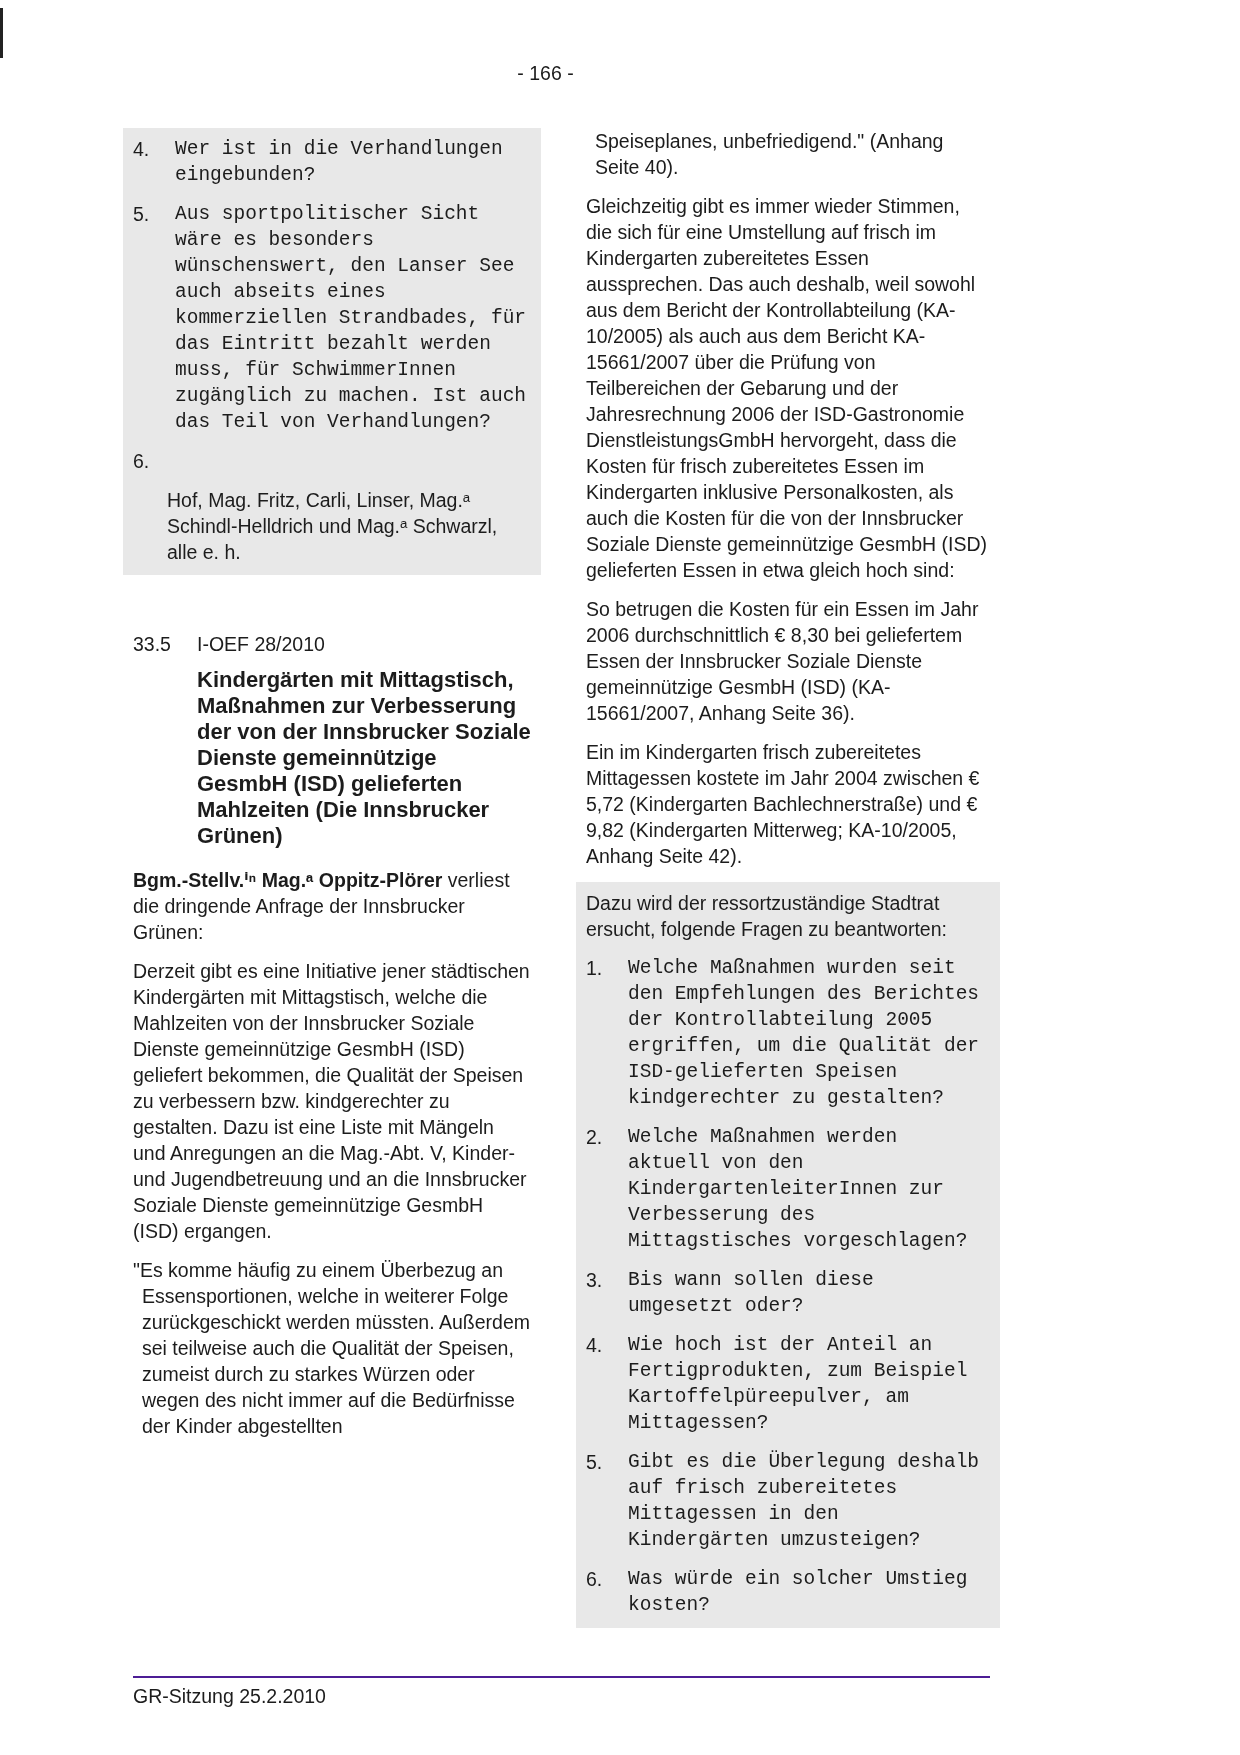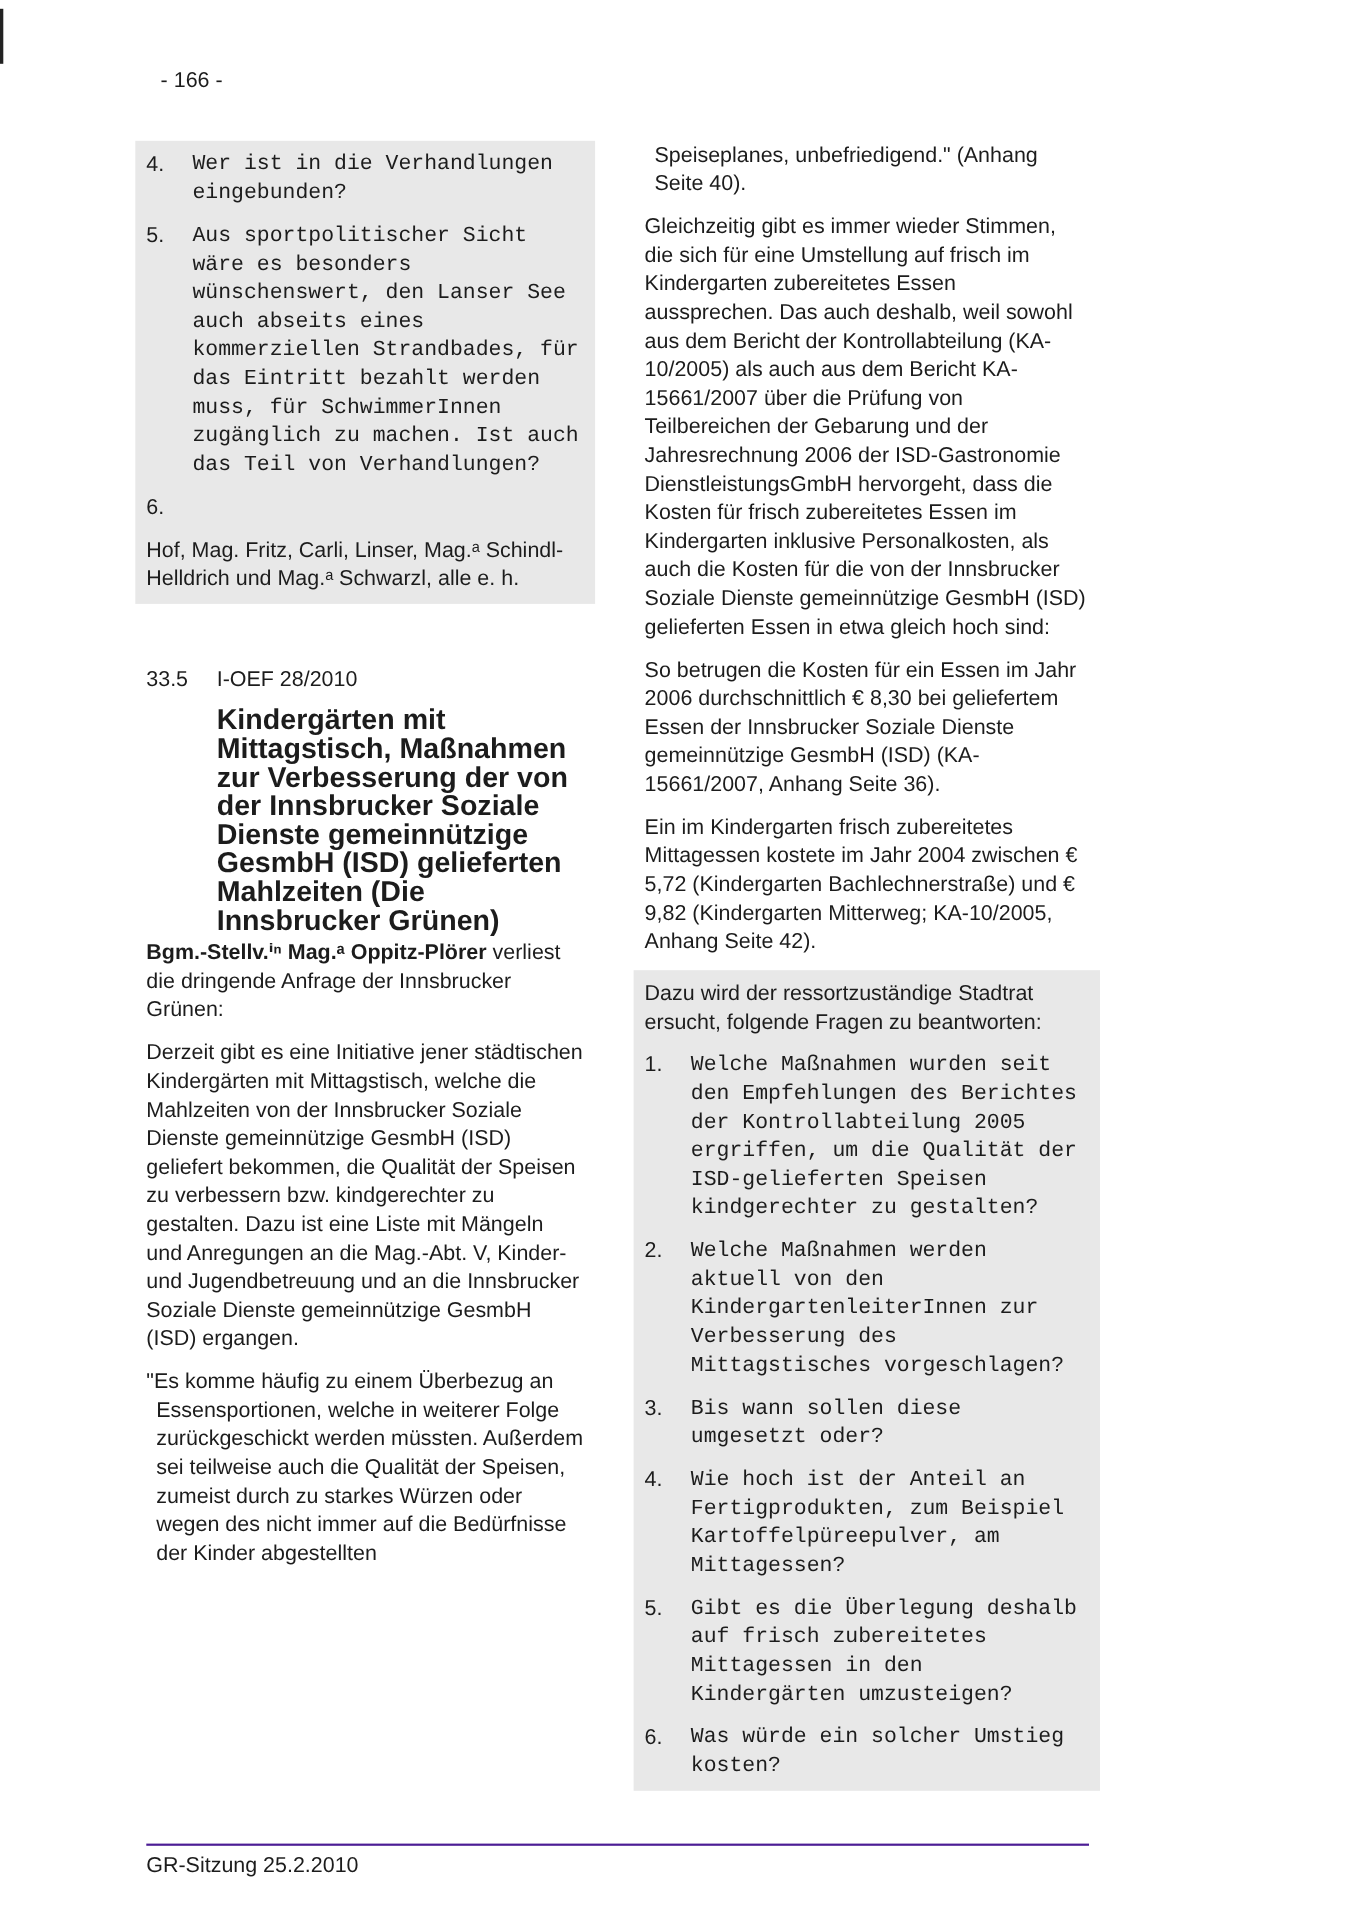--- a/index.html
+++ b/index.html
@@ -21,22 +21,23 @@
   .scan-mark {
     position: absolute;
     left: 0; top: 8px;
     width: 3px; height: 50px;
     background: #222;
   }
 
   .page-number {
     position: absolute;
     top: 60px;
-    left: 146px;
+    left: 117px;
     width: 857px;
+    text-align: center;
   }
 
   .col { position: absolute; top: 128px; }
   .col-left  { left: 133px; width: 398px; }
   .col-right { left: 586px; width: 404px; }
 
   .highlight {
     background: var(--highlight, #e8e8e8);
     padding: 8px 10px 10px 10px;
     margin: 0 -10px;
@@ -54,22 +55,22 @@
 
   .section-heading {
     display: flex;
     margin-top: 56px;
     font-weight: normal;
   }
   .section-heading .sec-num { flex: 0 0 64px; }
 
   .section-title {
     font-weight: bold;
-    margin: 10px 0 4px 64px;
-    font-size: 26px;
+    margin: 10px 0 18px 64px;
+    font-size: 22px;
     line-height: 26px;
   }
 
   .speaker-name { font-weight: bold; }
 
   .quote {
     padding-left: 9px;
     text-indent: -9px;
   }
   .quote-cont { padding-left: 9px; }
@@ -97,21 +98,21 @@
       <span class="num">4.</span>
       <span class="txt">Wer ist in die Verhandlungen eingebunden?</span>
     </div>
     <div class="li">
       <span class="num">5.</span>
       <span class="txt">Aus sportpolitischer Sicht wäre es besonders wünschenswert, den Lanser See auch abseits eines kommerziellen Strandbades, für das Eintritt bezahlt werden muss, für SchwimmerInnen zugänglich zu machen. Ist auch das Teil von Verhandlungen?</span>
     </div>
     <div class="li">
       <span class="num">6.</span>
     </div>
-    <p class="para signatories" style="margin-top:13px;">Hof, Mag. Fritz, Carli, Linser, Mag.ᵃ Schindl-Helldrich und Mag.ᵃ Schwarzl, alle e. h.</p>
+    <p class="para signatories" style="margin-top:13px;margin-left:34px;">Hof, Mag. Fritz, Carli, Linser, Mag.ᵃ Schindl-Helldrich und Mag.ᵃ Schwarzl, alle e. h.</p>
   </div>
 
   <div class="section-heading">
     <span class="sec-num">33.5</span>
     <span class="sec-code">I-OEF 28/2010</span>
   </div>
 
   <div class="section-title">Kindergärten mit Mittagstisch, Maßnahmen zur Verbesserung der von der Innsbrucker Soziale Dienste gemeinnützige GesmbH (ISD) gelieferten Mahlzeiten (Die Innsbrucker Grünen)</div>
 
   <p class="para">

